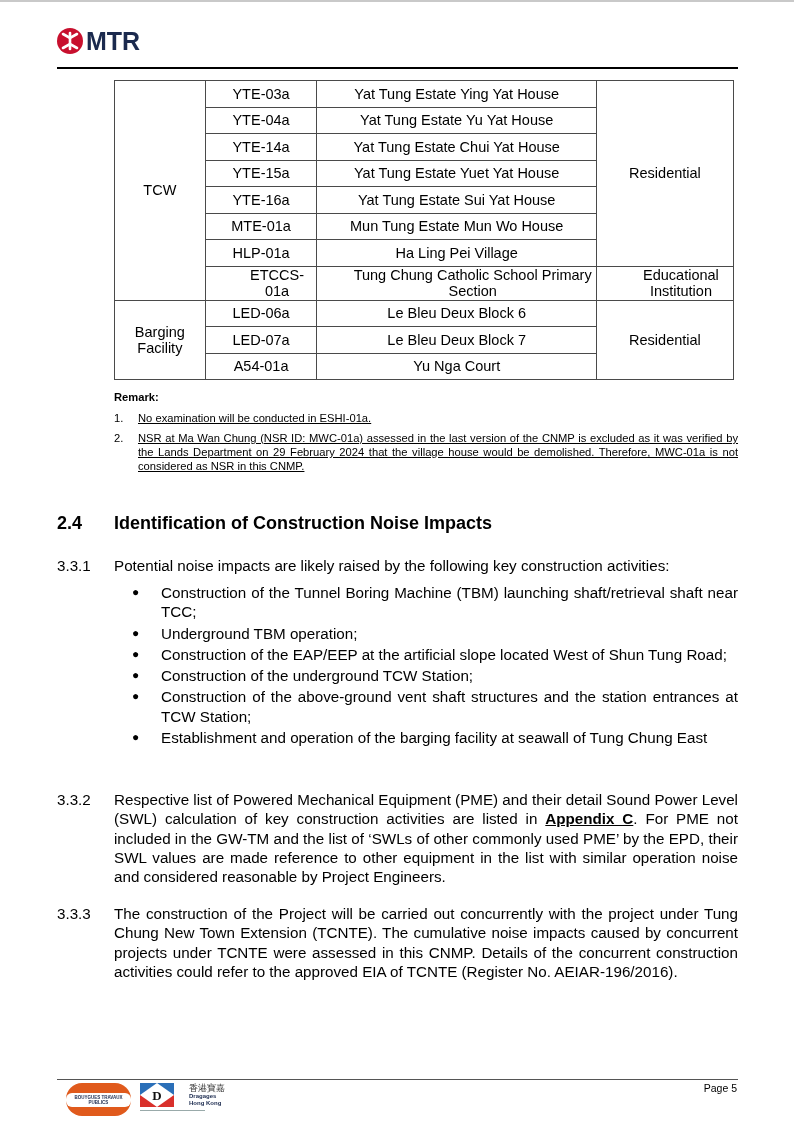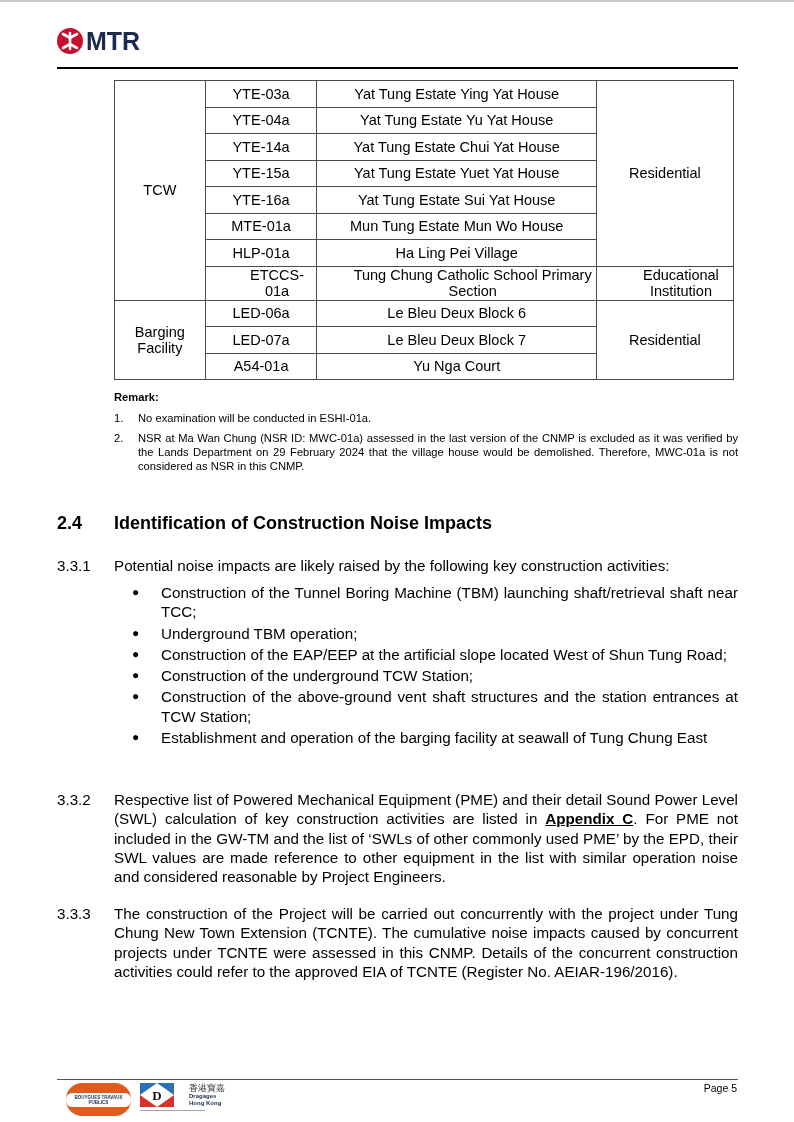--- a/index.html
+++ b/index.html
@@ -20,21 +20,21 @@
   table.nsr td { border: 1px solid #4a4a4a; text-align: center; vertical-align: middle; padding: 0 4px; line-height: 16px; }
   table.nsr tr.r td { height: 25.5px; }
   table.nsr tr.r2 td { height: 33px; padding-left: 36px; }
   .c1 { width: 86px; } .c2 { width: 106px; } .c3 { width: 265px; } .c4 { width: 130px; }
 
   
   .remarks { position: absolute; left: 114px; top: 390px; width: 624px; font-size: 11.2px; line-height: 14px; }
   .remarks .title { font-weight: bold; margin-bottom: 7px; }
   .remarks .item { display: flex; margin-bottom: 6px; }
   .remarks .num { width: 24px; flex: none; }
-  .remarks .txt { text-align: justify; }
+  .remarks .txt { text-align: justify; text-decoration: underline; }
 
   
   .sec-head { position: absolute; left: 57px; top: 513px; font-size: 18px; font-weight: bold; display: flex; }
   .sec-head .n { width: 57px; }
 
   .para { position: absolute; left: 57px; width: 681px; display: flex; font-size: 15.2px; line-height: 19.3px; }
   .para .n { width: 57px; flex: none; }
   .para .t { flex: 1; text-align: justify; }
   .para .t b.link { text-decoration: underline; font-weight: bold; }
 

